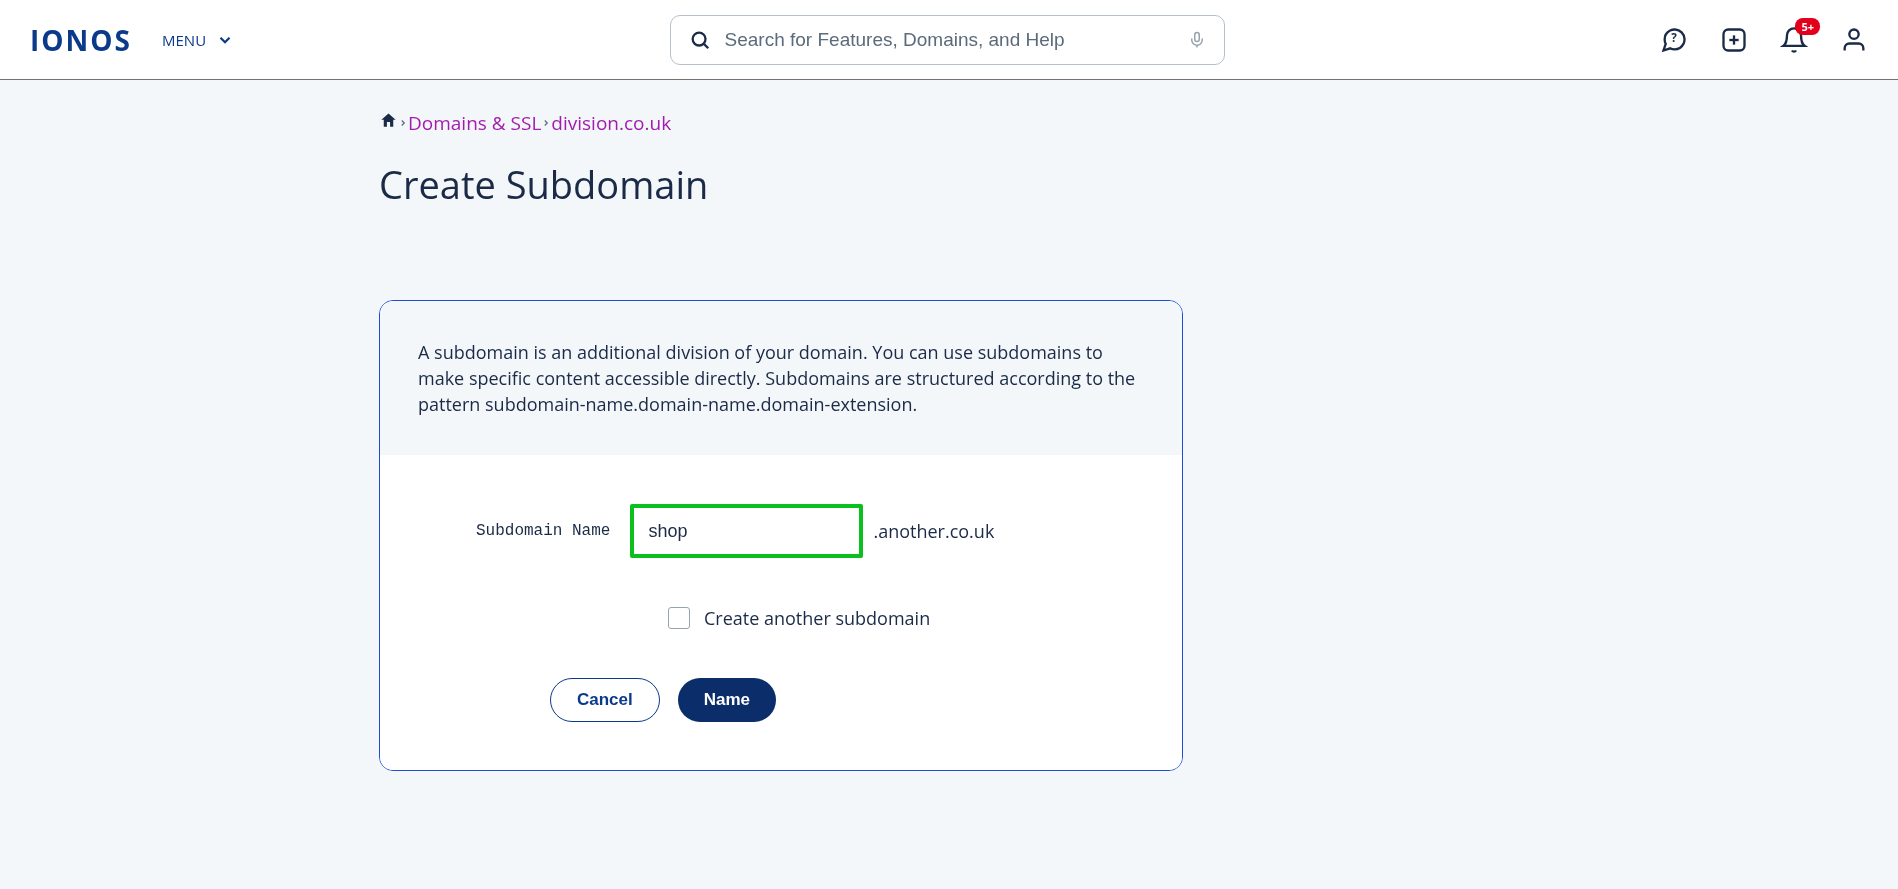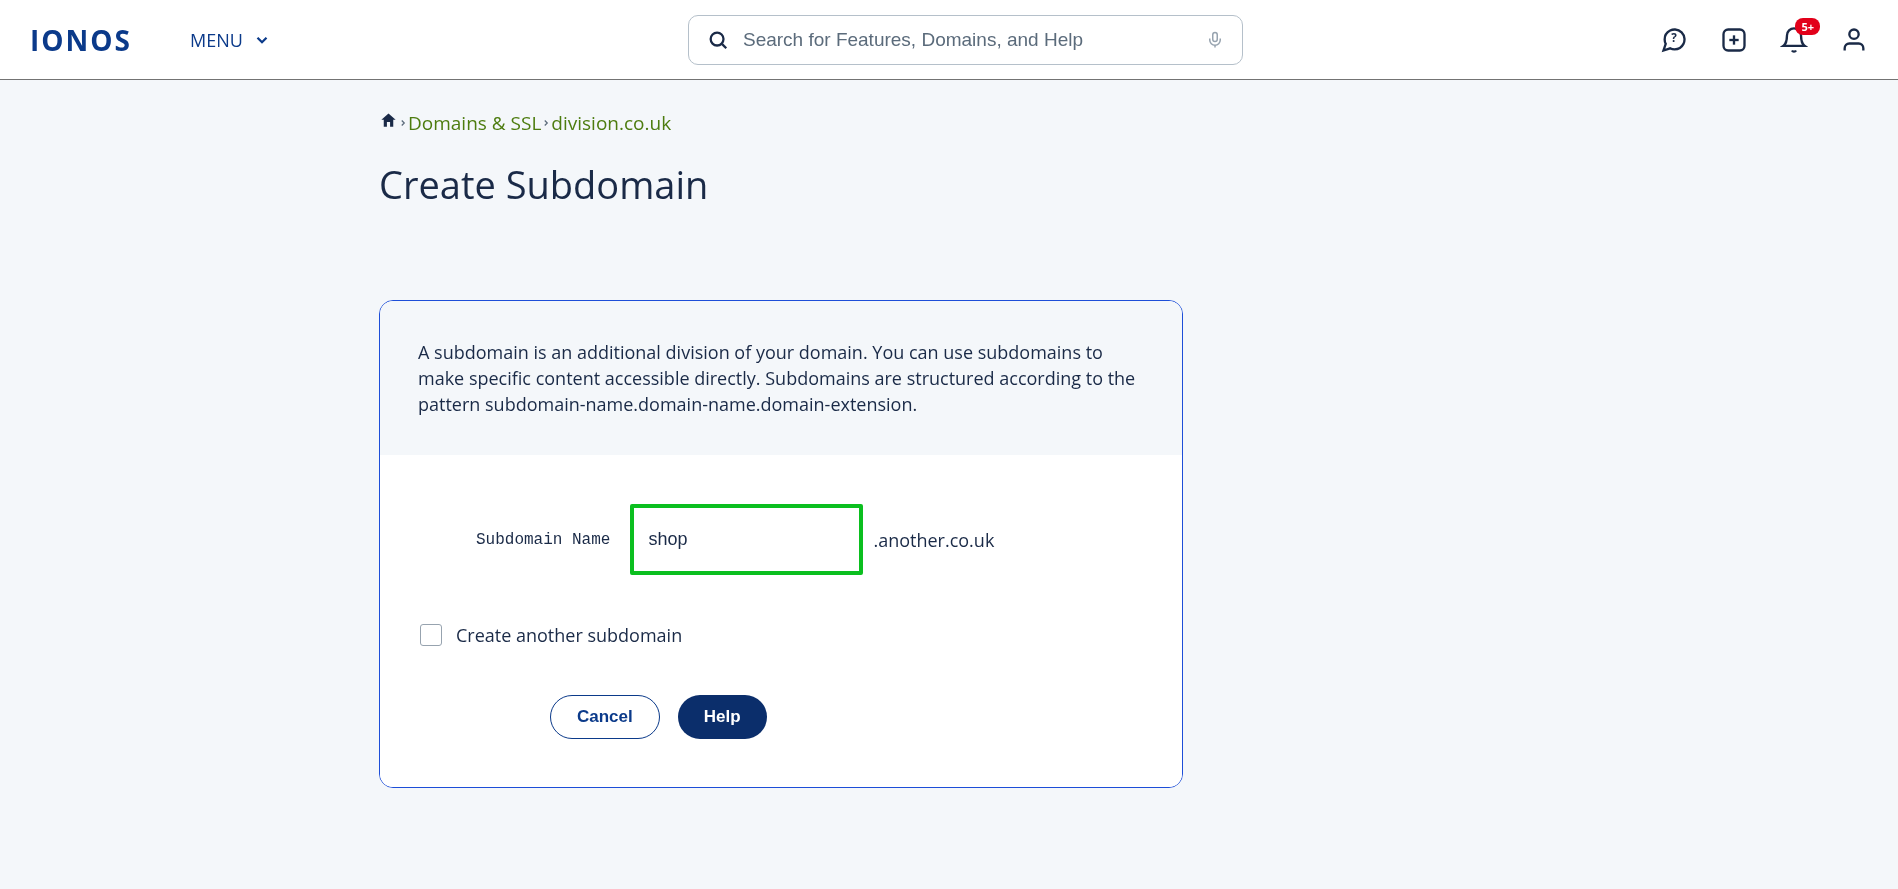--- a/index.html
+++ b/index.html
@@ -25,25 +25,24 @@
       color: #0b3a8a;
       font-weight: 700;
       font-size: 28px;
       letter-spacing: 2px;
       margin-right: 30px;
     }
     .menu-btn {
       display: flex;
       align-items: center;
       color: #0b3a8a;
-      font-size: 18px;
+      font-size: 15px;
       font-weight: 400;
       cursor: pointer;
       gap: 10px;
-      margin-left: 28px;
     }
     .menu-btn svg {
       width: 18px;
       height: 18px;
     }
     .search-wrap {
       flex: 1;
       display: flex;
       justify-content: center;
     }
@@ -94,21 +93,21 @@
     
     .container {
       max-width: 1140px;
       margin: 0 auto;
       padding: 30px 0 60px 0;
     }
     .breadcrumb {
       display: flex;
       align-items: center;
       font-size: 19px;
-      color: #4d7c0f;
+      color: #a21caf;
       margin-bottom: 22px;
     }
     .breadcrumb .chev {
       color: #5b6b7b;
     }
     .breadcrumb-item {
       cursor: pointer;
     }
     .page-title {
       font-size: 38px;
@@ -144,40 +143,41 @@
     .form-label-inner {
       text-align: right;
       width: 168px;
     }
     .input-highlight {
       border: 4px solid #0bbf1f;
       padding: 0;
       display: flex;
       align-items: center;
       width: 233px;
-      height: 71px;
+      height: 54px;
       margin-right: 10px;
       border-radius: 2px;
     }
     .subdomain-input {
       border: none;
       outline: none;
       font-size: 18px;
       padding: 0 14px;
       width: 100%;
       height: 100%;
       color: #1a2a47;
     }
     .domain-suffix {
       font-size: 18px;
       color: #1a2a47;
     }
     .checkbox-row {
       display: flex;
       align-items: center;
+      margin-left: 248px;
       margin-bottom: 48px;
       gap: 14px;
       text-align: center;
     }
     .checkbox {
       width: 22px;
       height: 22px;
       border: 1.5px solid #97a3af;
       border-radius: 3px;
       cursor: pointer;
@@ -300,17 +300,17 @@
           <input class="subdomain-input" type="text" value="shop" style="">
         </div>
         <span class="domain-suffix">.another.co.uk</span>
       </div>
       <div class="checkbox-row">
         <div class="checkbox"></div>
         <span class="checkbox-label">Create another subdomain</span>
       </div>
       <div class="button-row">
         <button class="btn btn-cancel">Cancel</button>
-        <button class="btn btn-save">Help</button>
+        <button class="btn btn-save">Name</button>
       </div>
     </div>
   </div>
 </div>
 
 </body></html>

